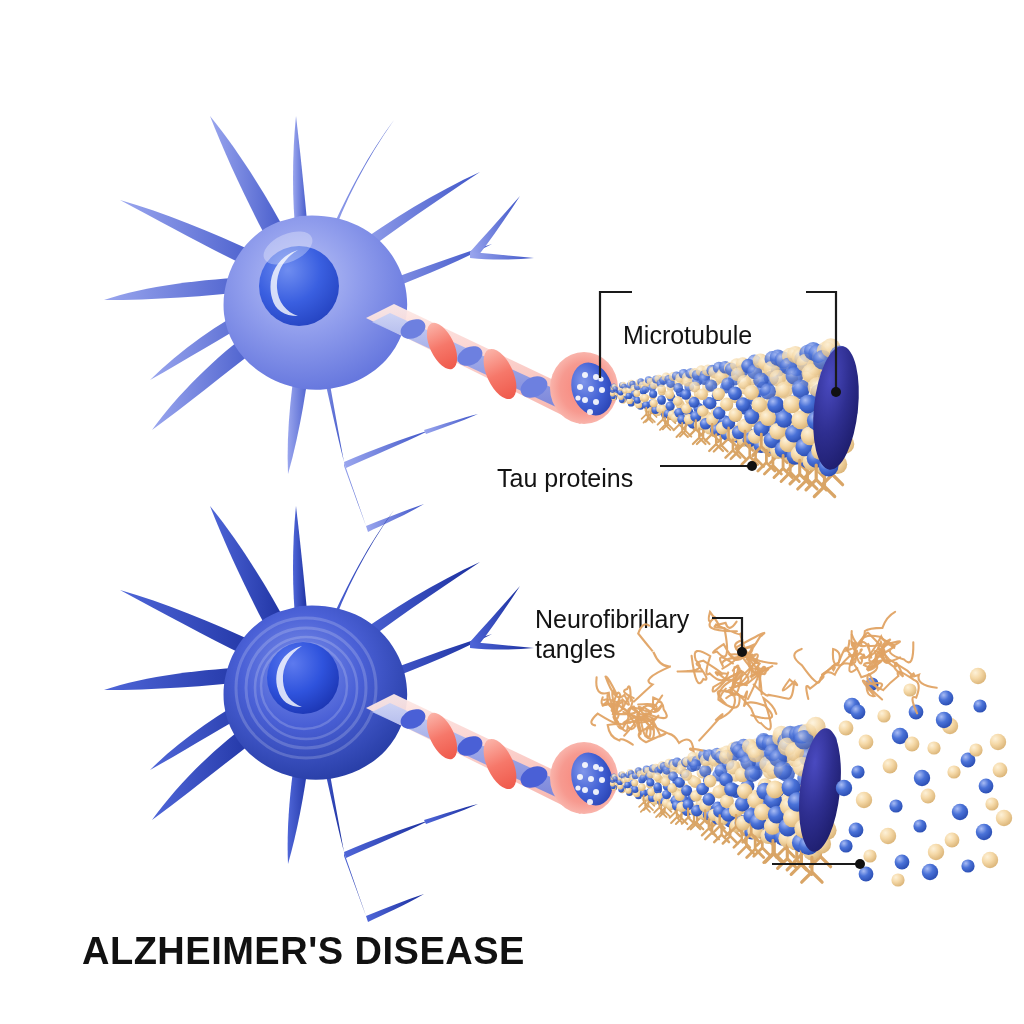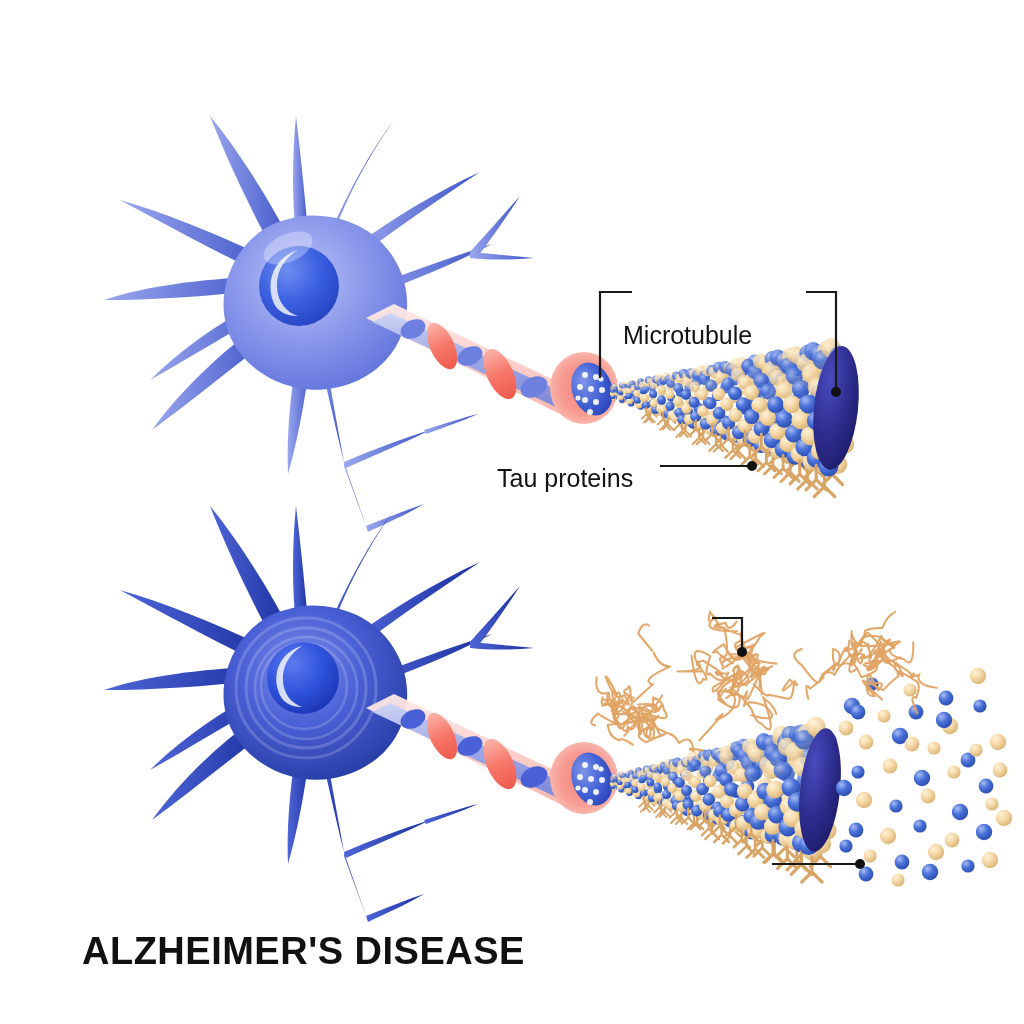--- a/index.html
+++ b/index.html
@@ -19,20 +19,22 @@
 </style>
 </head>
 <body>
 
 <div id="stage">
 
   <div class="ttl" id="title-bottom">ALZHEIMER'S DISEASE</div>
 
   <div class="lbl" id="lbl-microtubule">Microtubule</div>
   <div class="lbl" id="lbl-tau">Tau proteins</div>
+  <div class="lbl" id="lbl-tangles"><span>Neurofibrillary</span>
+<span>tangles</span></div>
 
   <svg class="layer" id="art" viewBox="0 0 1024 1024">
     <defs>
       <radialGradient id="somaH" cx="42%" cy="36%" r="72%">
         <stop offset="0%" stop-color="#b9c2f6"></stop>
         <stop offset="45%" stop-color="#8f9cec"></stop>
         <stop offset="100%" stop-color="#5e70db"></stop>
       </radialGradient>
       <radialGradient id="somaD" cx="42%" cy="36%" r="72%">
         <stop offset="0%" stop-color="#7f92ea"></stop>

